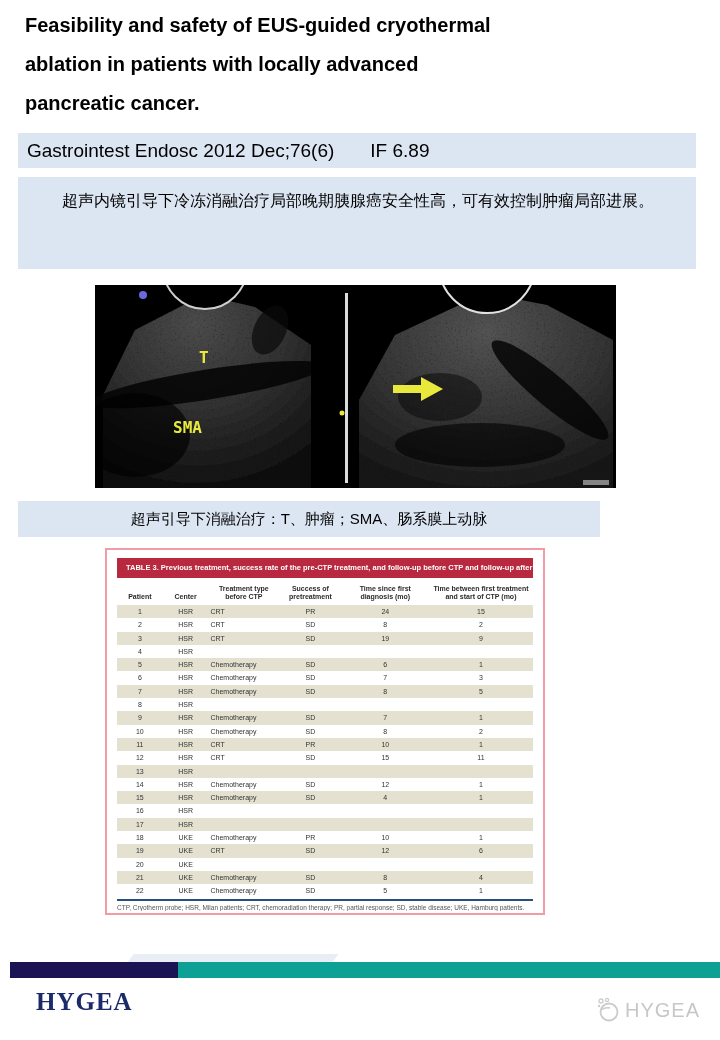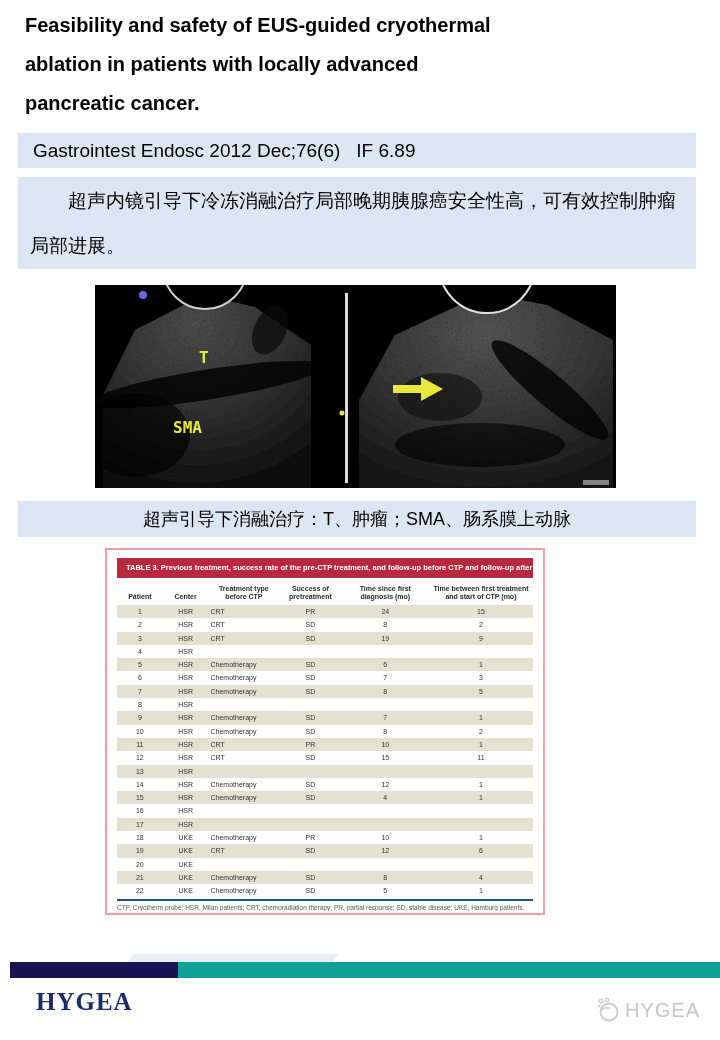--- a/index.html
+++ b/index.html
@@ -11,38 +11,38 @@
   
   .title{
     position:absolute;left:25px;top:6px;width:668px;
     font-size:20px;font-weight:700;line-height:39px;color:#000;
     white-space:pre-line;letter-spacing:0px;
   }
   
   .journal-bar{
     position:absolute;left:18px;top:133px;width:678px;height:35px;
     background:var(--light-blue);display:flex;align-items:center;
-    font-size:19px;padding-left:15px;box-sizing:border-box;
-  }
-  .journal-bar .if{margin-left:16px;}
+    font-size:19px;padding-left:9px;box-sizing:border-box;
+  }
+  .journal-bar .if{margin-left:36px;}
   
   .summary-box{
     position:absolute;left:18px;top:177px;width:678px;height:92px;
     background:var(--light-blue);box-sizing:border-box;
-    font-size:19px;line-height:45px;padding:1px 10px 0 12px;
+    font-size:16px;line-height:45px;padding:1px 10px 0 12px;
   }
   .summary-box p{margin:0;text-indent:2em;}
   
   .us-figure{
     position:absolute;left:95px;top:285px;width:521px;height:203px;
     background:#000;
   }
   .fig-caption{
-    position:absolute;left:18px;width:678px;background:var(--light-blue);
-    text-align:center;font-size:18px;
+    position:absolute;left:18px;width:582px;background:var(--light-blue);
+    text-align:center;font-size:15px;
   }
   .fig-caption.one{top:501px;height:36px;line-height:36px;}
   .fig-caption.two{top:921px;height:31px;line-height:31px;}
   
   .table-box{
     position:absolute;left:105px;top:548px;width:440px;height:367px;
     background:#fff;border:2px solid #f09ba5;box-sizing:border-box;
     padding:8px 10px 4px 10px;
   }
   .ttitle{

